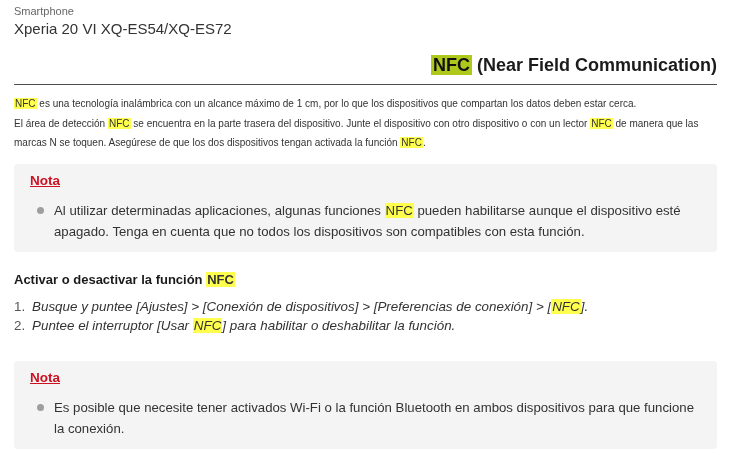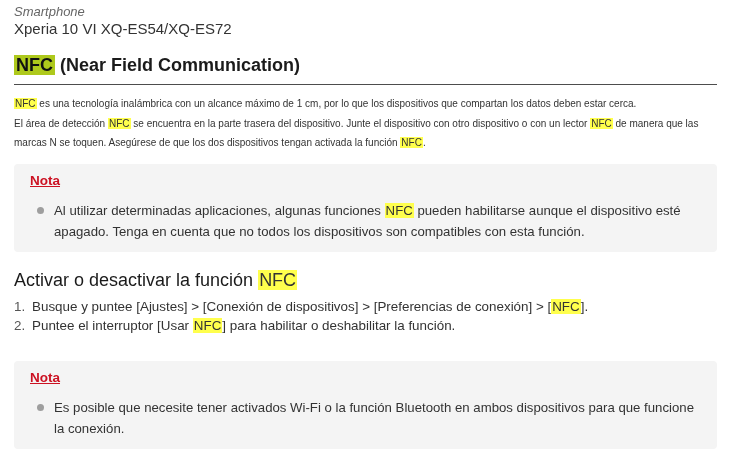--- a/index.html
+++ b/index.html
@@ -13,26 +13,26 @@
   }
   *{box-sizing:border-box;}
   html,body{margin:0;padding:0;}
   body{
     width:733px;height:451px;overflow:hidden;background:#ffffff;
     font-family:"Liberation Sans","DejaVu Sans",sans-serif;
     color:var(--text);
   }
   .page{padding:5px 16px 0 14px;}
 
-  .device-category{font-size:13px;color:#666;line-height:13px;font-style:italic;}
+  .device-category{font-size:11px;color:#666;line-height:13px;}
   .device-model{font-size:15px;color:#333;line-height:18px;margin-top:2px;}
 
   .page-title{
     font-size:18px;font-weight:bold;color:#1b1b1b;
-    margin:17px 0 0 0;line-height:21px;
+    margin:17px 0 0 0;line-height:21px;text-align:right;
   }
   .title-divider{
     border:none;border-top:1px solid var(--rule);
     margin:8px 0 0 0;height:0;
   }
 
   mark.hl-active{background:var(--hl-active);color:#111;padding:0 2px;}
   mark.hl-match{background:var(--hl-match);color:#333;padding:0 1px;}
 
   .body-text{margin-top:9px;font-size:10px;line-height:19.5px;}
@@ -51,36 +51,36 @@
     position:relative;padding-left:24px;
     font-size:13.2px;line-height:21px;color:#333;margin-top:12px;
   }
   .note-item .bullet{
     position:absolute;left:7px;top:7px;
     width:7px;height:7px;border-radius:50%;
     background:var(--bullet);
   }
 
   .section-title{
-    font-size:18px;font-weight:normal;color:#1b1b1b;
+    font-size:13px;font-weight:bold;color:#1b1b1b;
     margin:19px 0 4px 0;line-height:18px;
   }
 
   .steps{list-style:none;margin:8px 0 0 0;padding:0;font-size:13.4px;line-height:19.5px;}
   .step{display:flex;}
   .step-number{color:#555;width:18px;flex:0 0 18px;}
-  .step-text{flex:1;}
+  .step-text{flex:1;font-style:italic;}
 </style>
 </head>
 <body>
 
 <div class="page">
 
   <div class="device-category">Smartphone</div>
-  <div class="device-model">Xperia 10 VI XQ-ES54/XQ-ES72</div>
+  <div class="device-model">Xperia 20 VI XQ-ES54/XQ-ES72</div>
 
   <h1 class="page-title"><mark class="hl-active">NFC</mark> (Near Field Communication)</h1>
   <hr class="title-divider">
 
   <div class="body-text">
     <p><mark class="hl-match">NFC</mark> es una tecnología inalámbrica con un alcance máximo de 1 cm, por lo que los dispositivos que compartan los datos deben estar cerca.</p>
     <p>El área de detección <mark class="hl-match">NFC</mark> se encuentra en la parte trasera del dispositivo. Junte el dispositivo con otro dispositivo o con un lector <mark class="hl-match">NFC</mark> de manera que las marcas N se toquen. Asegúrese de que los dos dispositivos tengan activada la función <mark class="hl-match">NFC</mark>.</p>
   </div>
 
   <div class="note-box">

